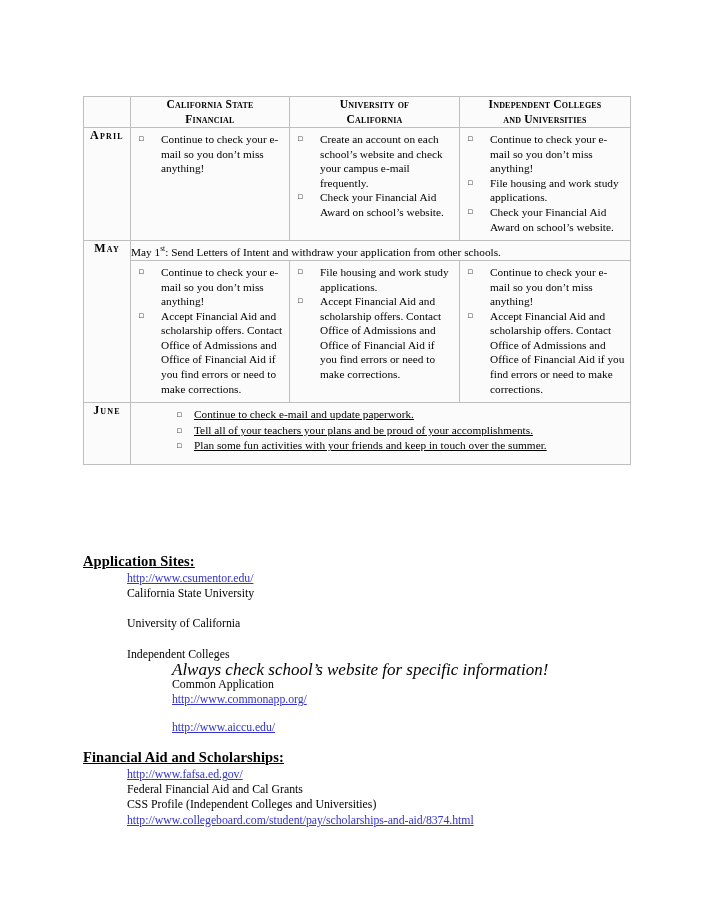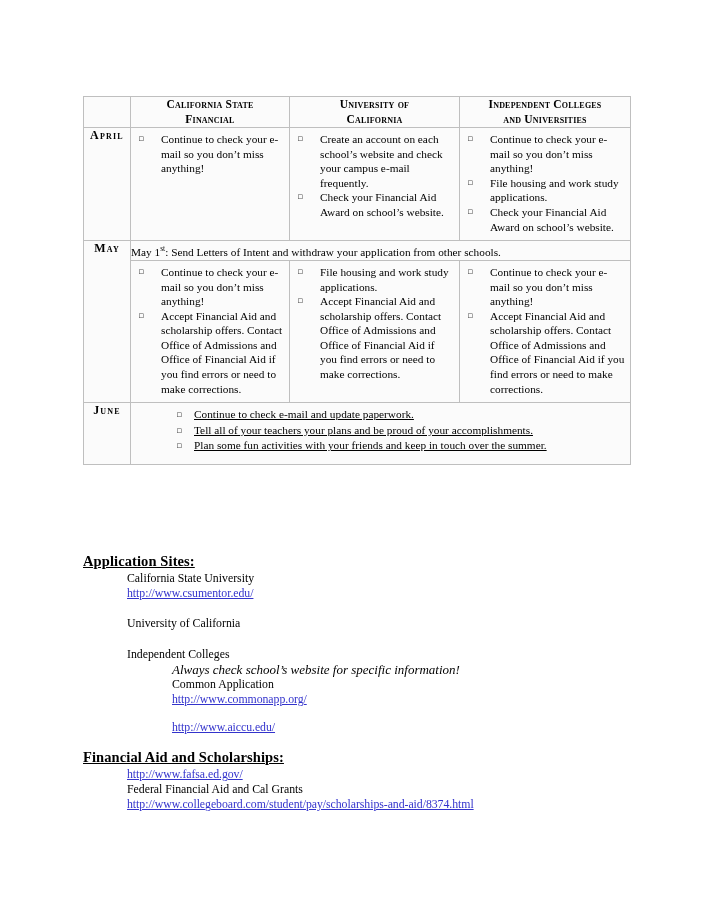--- a/index.html
+++ b/index.html
@@ -146,21 +146,21 @@
   .lvl1 {
     margin-left: 44px;
     font-size: 11.8px;
     line-height: 15.2px;
   }
   .lvl2 {
     margin-left: 89px;
     font-size: 11.8px;
     line-height: 15.2px;
   }
-  .ital { font-style: italic; font-size: 13px; }
+  .ital { font-style: italic; font-size: 17px; }
   a.link, .link {
     color: #3333cc;
     text-decoration: underline;
     font-size: 11.8px;
     line-height: 15.2px;
     display: block;
     letter-spacing: -0.05px;
   }
   .gap { height: 15px; }
   .gap-sm { height: 13px; }
@@ -269,24 +269,24 @@
           </ul>
             </div>
         </td>
       </tr>
     </tbody>
   </table>
 
   <div class="section" id="app-sites">
     <div class="section-title">Application Sites:</div>
 
-    <div class="lvl1">California State University</div>
     <div class="lvl1">
         <a class="link" href="#">http://www.csumentor.edu/</a>
       </div>
+    <div class="lvl1">California State University</div>
 
     <div class="gap"></div>
 
     <div class="lvl1">University of California</div>
 
     <div class="gap"></div>
 
     <div class="lvl1">Independent Colleges</div>
     <div class="lvl2 ital">Always check school’s website for specific information!</div>
     <div class="lvl2">Common Application</div>
@@ -302,18 +302,19 @@
   </div>
 
   <div class="section" id="fin-aid">
     <div class="section-title">Financial Aid and Scholarships:</div>
 
     <div class="lvl1">
         <a class="link" href="#">http://www.fafsa.ed.gov/</a>
       </div>
     <div class="lvl1">Federal Financial Aid and Cal Grants</div>
 
+    <div class="lvl1">CSS Profile (Independent Colleges and Universities)</div>
     <div class="lvl1">
         <a class="link" href="#">http://www.collegeboard.com/student/pay/scholarships-and-aid/8374.html</a>
       </div>
   </div>
 
 </div>
 
 </body></html>

